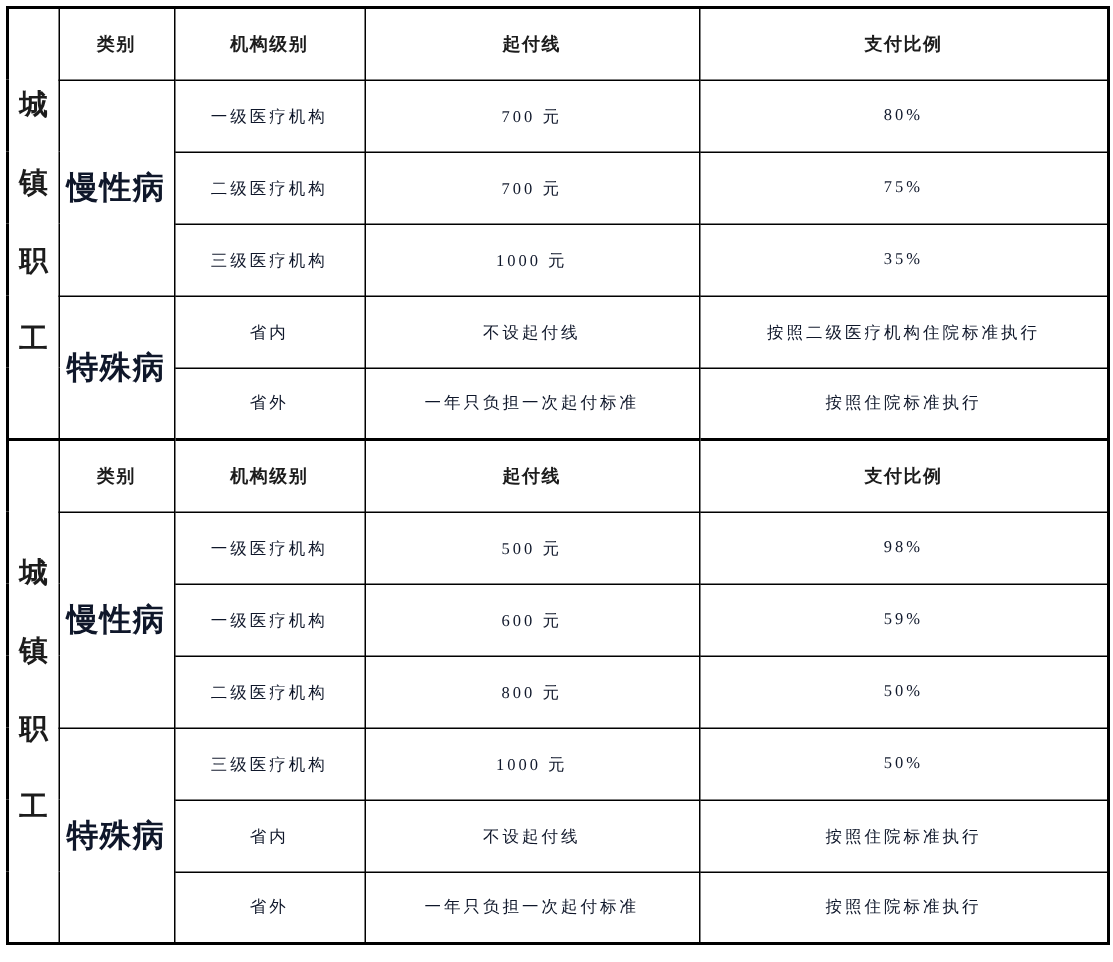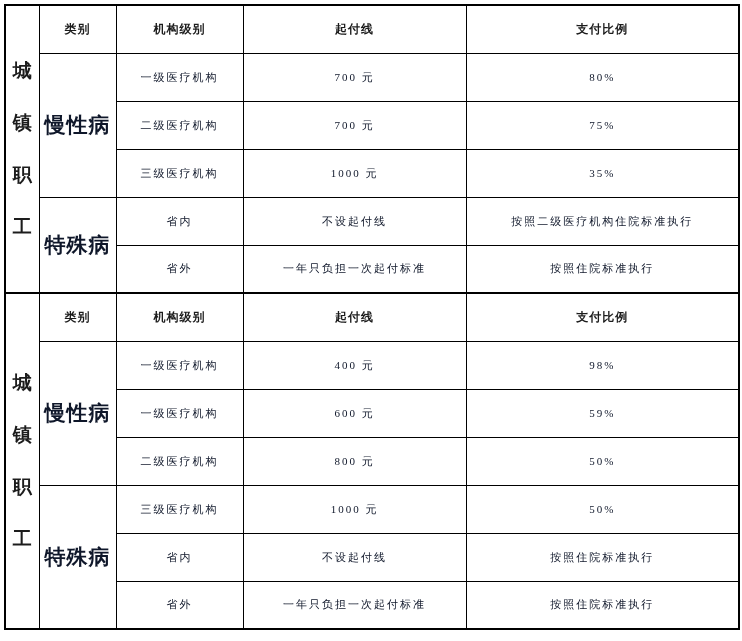--- a/index.html
+++ b/index.html
@@ -125,21 +125,21 @@
           <div class="vstack">城镇职工</div>
         </td>
         <th class="col-header">类别</th>
         <th class="col-header">机构级别</th>
         <th class="col-header">起付线</th>
         <th class="col-header">支付比例</th>
       </tr>
       <tr>
         <td class="category-cell" rowspan="3">慢性病</td>
         <td class="data-cell">一级医疗机构</td>
-        <td class="data-cell">400 元</td>
+        <td class="data-cell">500 元</td>
         <td class="data-cell">98%</td>
       </tr>
       <tr>
         <td class="data-cell">一级医疗机构</td>
         <td class="data-cell">600 元</td>
         <td class="data-cell">59%</td>
       </tr>
       <tr>
         <td class="data-cell">二级医疗机构</td>
         <td class="data-cell">800 元</td>

